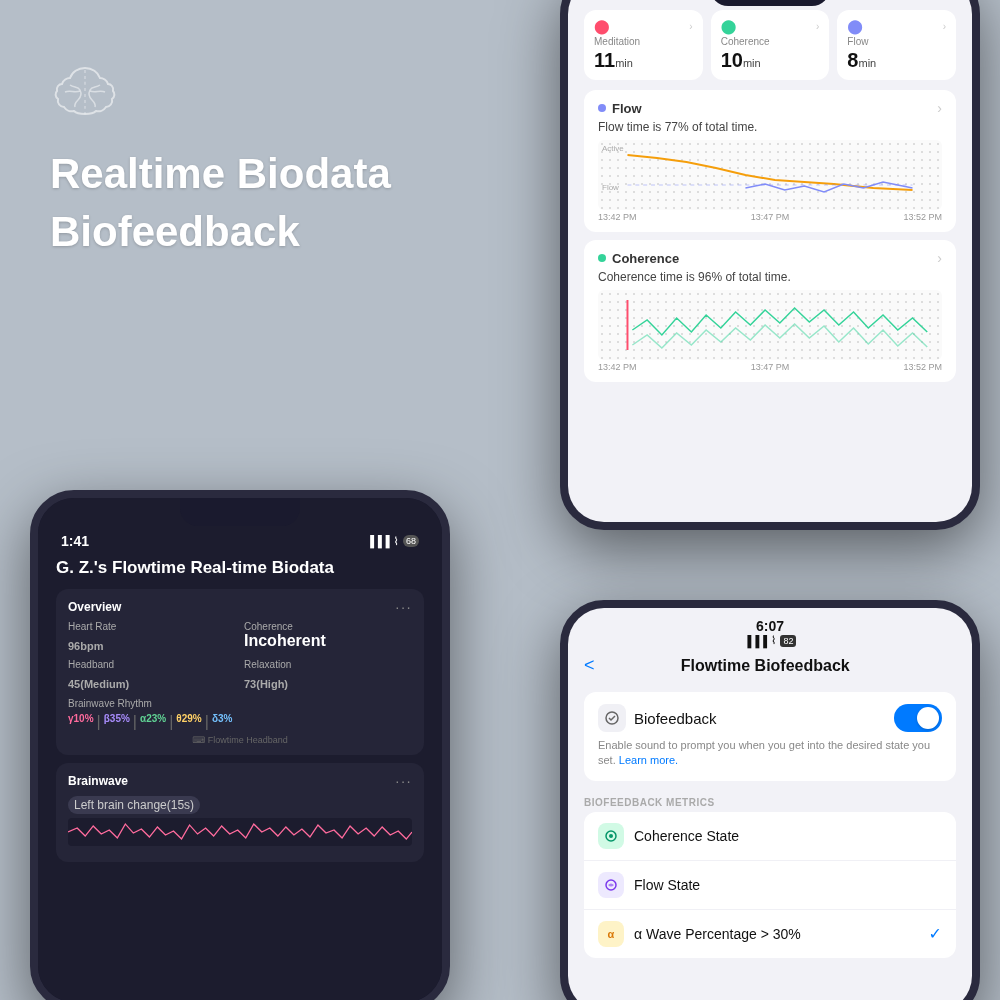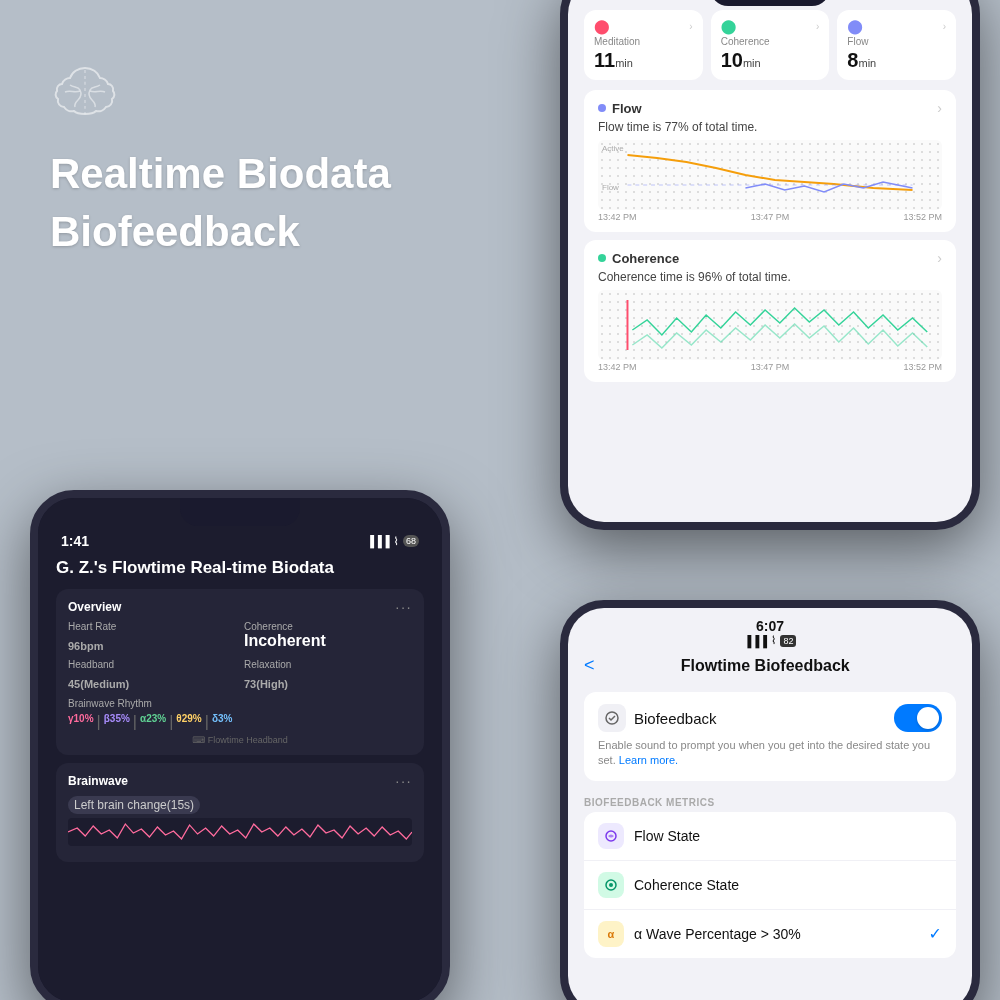--- a/index.html
+++ b/index.html
@@ -812,38 +812,38 @@
           <div class="bf-desc">
             <span>Enable sound to prompt you when you get into the desired state you set.</span>
             <a href="#">Learn more.</a>
           </div>
         </div>
 
         <div class="bf-metrics-label">BIOFEEDBACK METRICS</div>
 
         <div class="bf-list">
           <div class="bf-list-item">
+            <div class="bf-list-icon coherence-bg">
+              <svg width="14" height="14" viewBox="0 0 14 14" fill="none">
+                <circle cx="7" cy="7" r="5" stroke="#059669" stroke-width="1.5"></circle>
+                <circle cx="7" cy="7" r="2" fill="#059669"></circle>
+              </svg>
+            </div>
+            <span class="bf-list-text">Coherence State</span>
+          </div>
+          <div class="bf-list-item">
             <div class="bf-list-icon flow-bg">
               <svg width="14" height="14" viewBox="0 0 14 14" fill="none">
                 <circle cx="7" cy="7" r="5" stroke="#7c3aed" stroke-width="1.5"></circle>
                 <path d="M4 7 Q7 4 10 7 Q7 10 4 7Z" fill="#7c3aed" opacity="0.6"></path>
               </svg>
             </div>
             <span class="bf-list-text">Flow State</span>
           </div>
           <div class="bf-list-item">
-            <div class="bf-list-icon coherence-bg">
-              <svg width="14" height="14" viewBox="0 0 14 14" fill="none">
-                <circle cx="7" cy="7" r="5" stroke="#059669" stroke-width="1.5"></circle>
-                <circle cx="7" cy="7" r="2" fill="#059669"></circle>
-              </svg>
-            </div>
-            <span class="bf-list-text">Coherence State</span>
-          </div>
-          <div class="bf-list-item">
             <div class="bf-list-icon alpha-bg">
               <span style="font-size:11px; font-weight:700; color:#d97706;">α</span>
             </div>
             <span class="bf-list-text">α Wave Percentage &gt; 30%</span>
             <span class="bf-check">✓</span>
           </div>
         </div>
 
       </div>
     </div>

